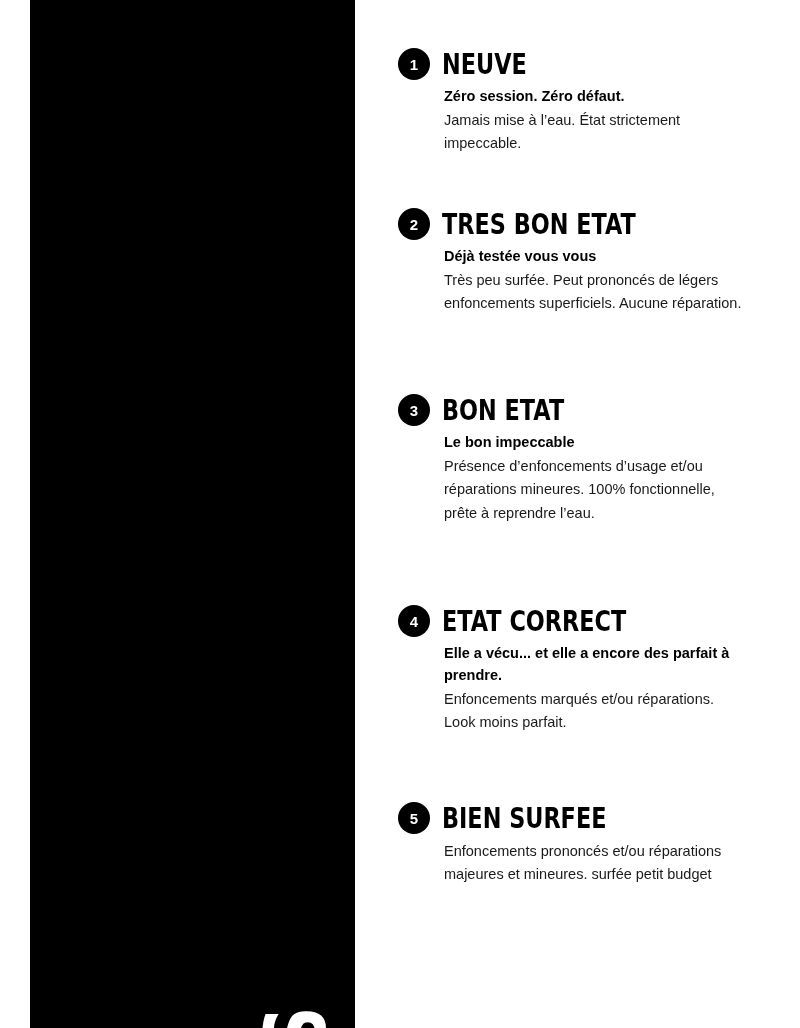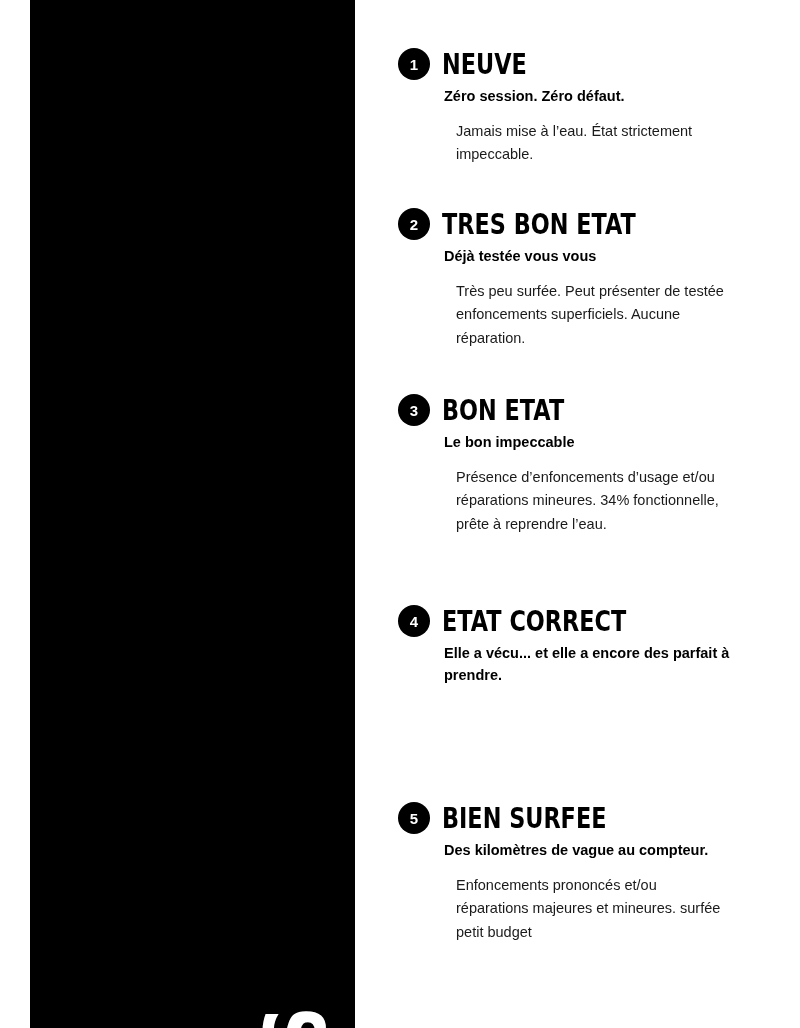--- a/index.html
+++ b/index.html
@@ -106,21 +106,21 @@
     font-size: 14.5px;
     line-height: 1.5;
     margin: 0 0 1px 0;
   }
   .desc {
     color: #1a1a1a;
     font-family: "Liberation Sans", sans-serif;
     font-weight: 400;
     font-size: 14.5px;
     line-height: 1.62;
-    margin: 12px;
+    margin: 0;
   }
 </style>
 </head>
 <body>
 
 <div class="page">
 
   <div class="side-panel">
     <div class="side-title-wrap">
       <div class="side-title">ETAT DES PLANCHES</div>
@@ -141,51 +141,51 @@
       </div>
     </div>
 
     <div class="entry" style="top:208px;">
       <div class="entry-head">
         <div class="badge">2</div>
         <div class="entry-title">TRES BON ETAT</div>
       </div>
       <div class="entry-body">
         <p class="lead">Déjà testée vous vous</p>
-        <p class="desc">Très peu surfée. Peut présenter de testée enfoncements superficiels. Aucune réparation.</p>
+        <p class="desc">Très peu surfée. Peut prononcés de légers enfoncements superficiels. Aucune réparation.</p>
       </div>
     </div>
 
     <div class="entry" style="top:394px;">
       <div class="entry-head">
         <div class="badge">3</div>
         <div class="entry-title">BON ETAT</div>
       </div>
       <div class="entry-body">
         <p class="lead">Le bon impeccable</p>
         <p class="desc">Présence d’enfoncements d’usage et/ou réparations mineures.
-34% fonctionnelle, prête à reprendre l’eau.</p>
+100% fonctionnelle, prête à reprendre l’eau.</p>
       </div>
     </div>
 
     <div class="entry" style="top:605px;">
       <div class="entry-head">
         <div class="badge">4</div>
         <div class="entry-title">ETAT CORRECT</div>
       </div>
       <div class="entry-body">
         <p class="lead">Elle a vécu... et elle a encore des parfait à prendre.</p>
+        <p class="desc">Enfoncements marqués et/ou réparations. Look moins parfait.</p>
       </div>
     </div>
 
     <div class="entry" style="top:802px;">
       <div class="entry-head">
         <div class="badge">5</div>
         <div class="entry-title">BIEN SURFEE</div>
       </div>
       <div class="entry-body">
-        <p class="lead">Des kilomètres de vague au compteur.</p>
         <p class="desc">Enfoncements prononcés et/ou réparations majeures et mineures. surfée petit budget</p>
       </div>
     </div>
 
   </div>
 </div>
 
 </body></html>

